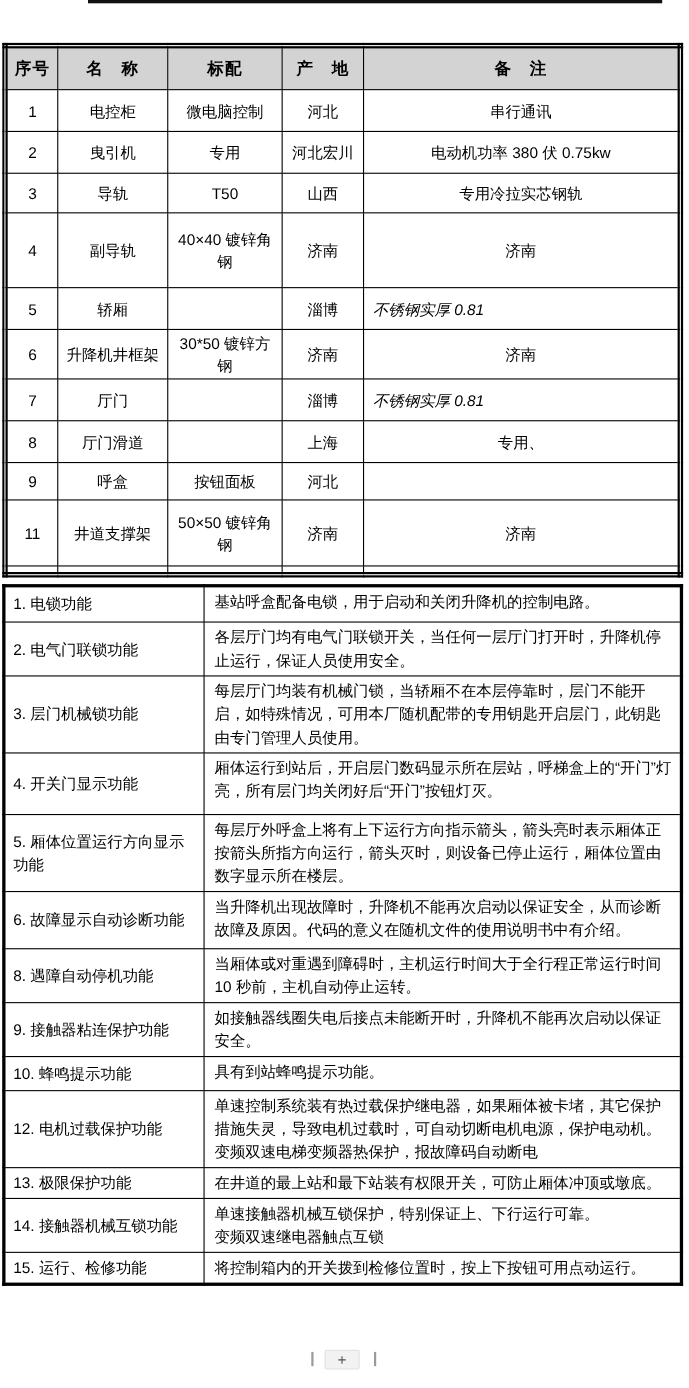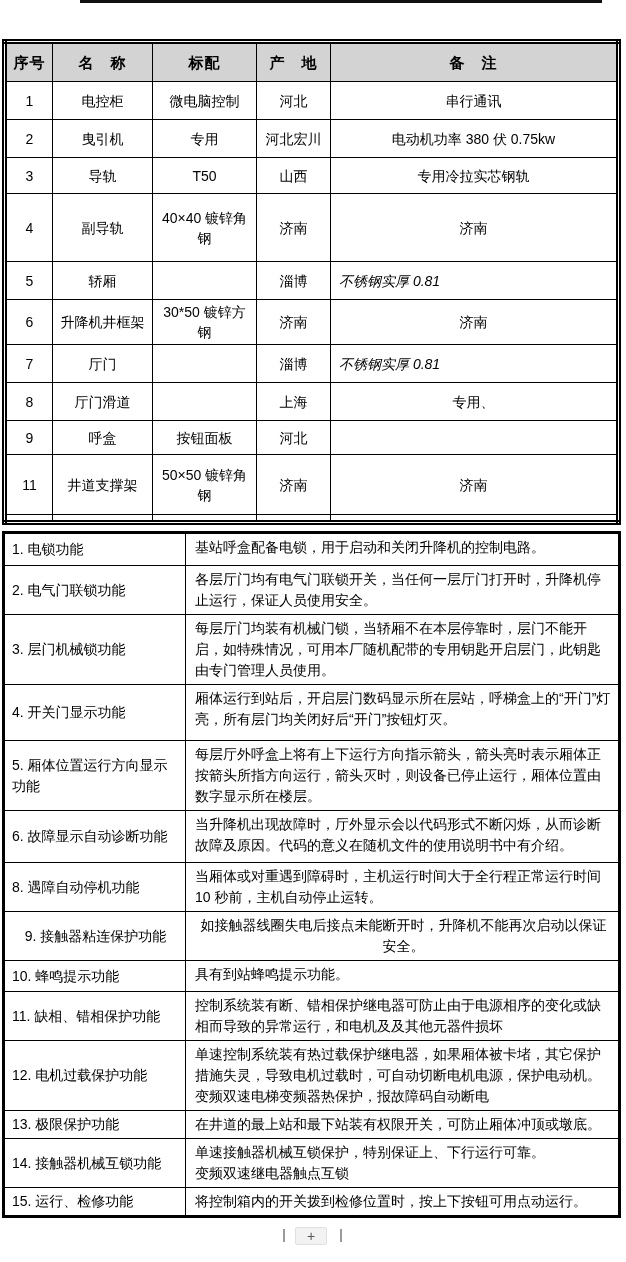--- a/index.html
+++ b/index.html
@@ -231,37 +231,33 @@
           <tr style="height: 56px;">
             <td class="f-name">4. 开关门显示功能</td>
             <td class="f-desc">厢体运行到站后，开启层门数码显示所在层站，呼梯盒上的“开门”灯亮，所有层门均关闭好后“开门”按钮灯灭。</td>
           </tr>
           <tr style="height: 52px;">
             <td class="f-name">5. 厢体位置运行方向显示功能</td>
             <td class="f-desc">每层厅外呼盒上将有上下运行方向指示箭头，箭头亮时表示厢体正按箭头所指方向运行，箭头灭时，则设备已停止运行，厢体位置由数字显示所在楼层。</td>
           </tr>
           <tr style="height: 52px;">
             <td class="f-name">6. 故障显示自动诊断功能</td>
-            <td class="f-desc">当升降机出现故障时，厅外显示会以代码形式不断闪烁，从而诊断故障及原因。代码的意义在随机文件的使用说明书中有介绍。</td>
+            <td class="f-desc">当升降机出现故障时，升降机不能再次启动以保证安全，从而诊断故障及原因。代码的意义在随机文件的使用说明书中有介绍。</td>
           </tr>
           <tr style="height: 42px;">
             <td class="f-name">8. 遇障自动停机功能</td>
             <td class="f-desc">当厢体或对重遇到障碍时，主机运行时间大于全行程正常运行时间 10 秒前，主机自动停止运转。</td>
           </tr>
-          <tr style="height: 40px; text-align: center;">
+          <tr style="height: 40px;">
             <td class="f-name">9. 接触器粘连保护功能</td>
             <td class="f-desc">如接触器线圈失电后接点未能断开时，升降机不能再次启动以保证安全。</td>
           </tr>
           <tr style="height: 31px;">
             <td class="f-name">10. 蜂鸣提示功能</td>
             <td class="f-desc">具有到站蜂鸣提示功能。</td>
-          </tr>
-          <tr style="height: 39px;">
-            <td class="f-name">11. 缺相、错相保护功能</td>
-            <td class="f-desc">控制系统装有断、错相保护继电器可防止由于电源相序的变化或缺相而导致的异常运行，和电机及及其他元器件损坏</td>
           </tr>
           <tr style="height: 59px;">
             <td class="f-name">12. 电机过载保护功能</td>
             <td class="f-desc">单速控制系统装有热过载保护继电器，如果厢体被卡堵，其它保护措施失灵，导致电机过载时，可自动切断电机电源，保护电动机。
 变频双速电梯变频器热保护，报故障码自动断电</td>
           </tr>
           <tr style="height: 21px;">
             <td class="f-name">13. 极限保护功能</td>
             <td class="f-desc">在井道的最上站和最下站装有权限开关，可防止厢体冲顶或墩底。</td>
           </tr>

